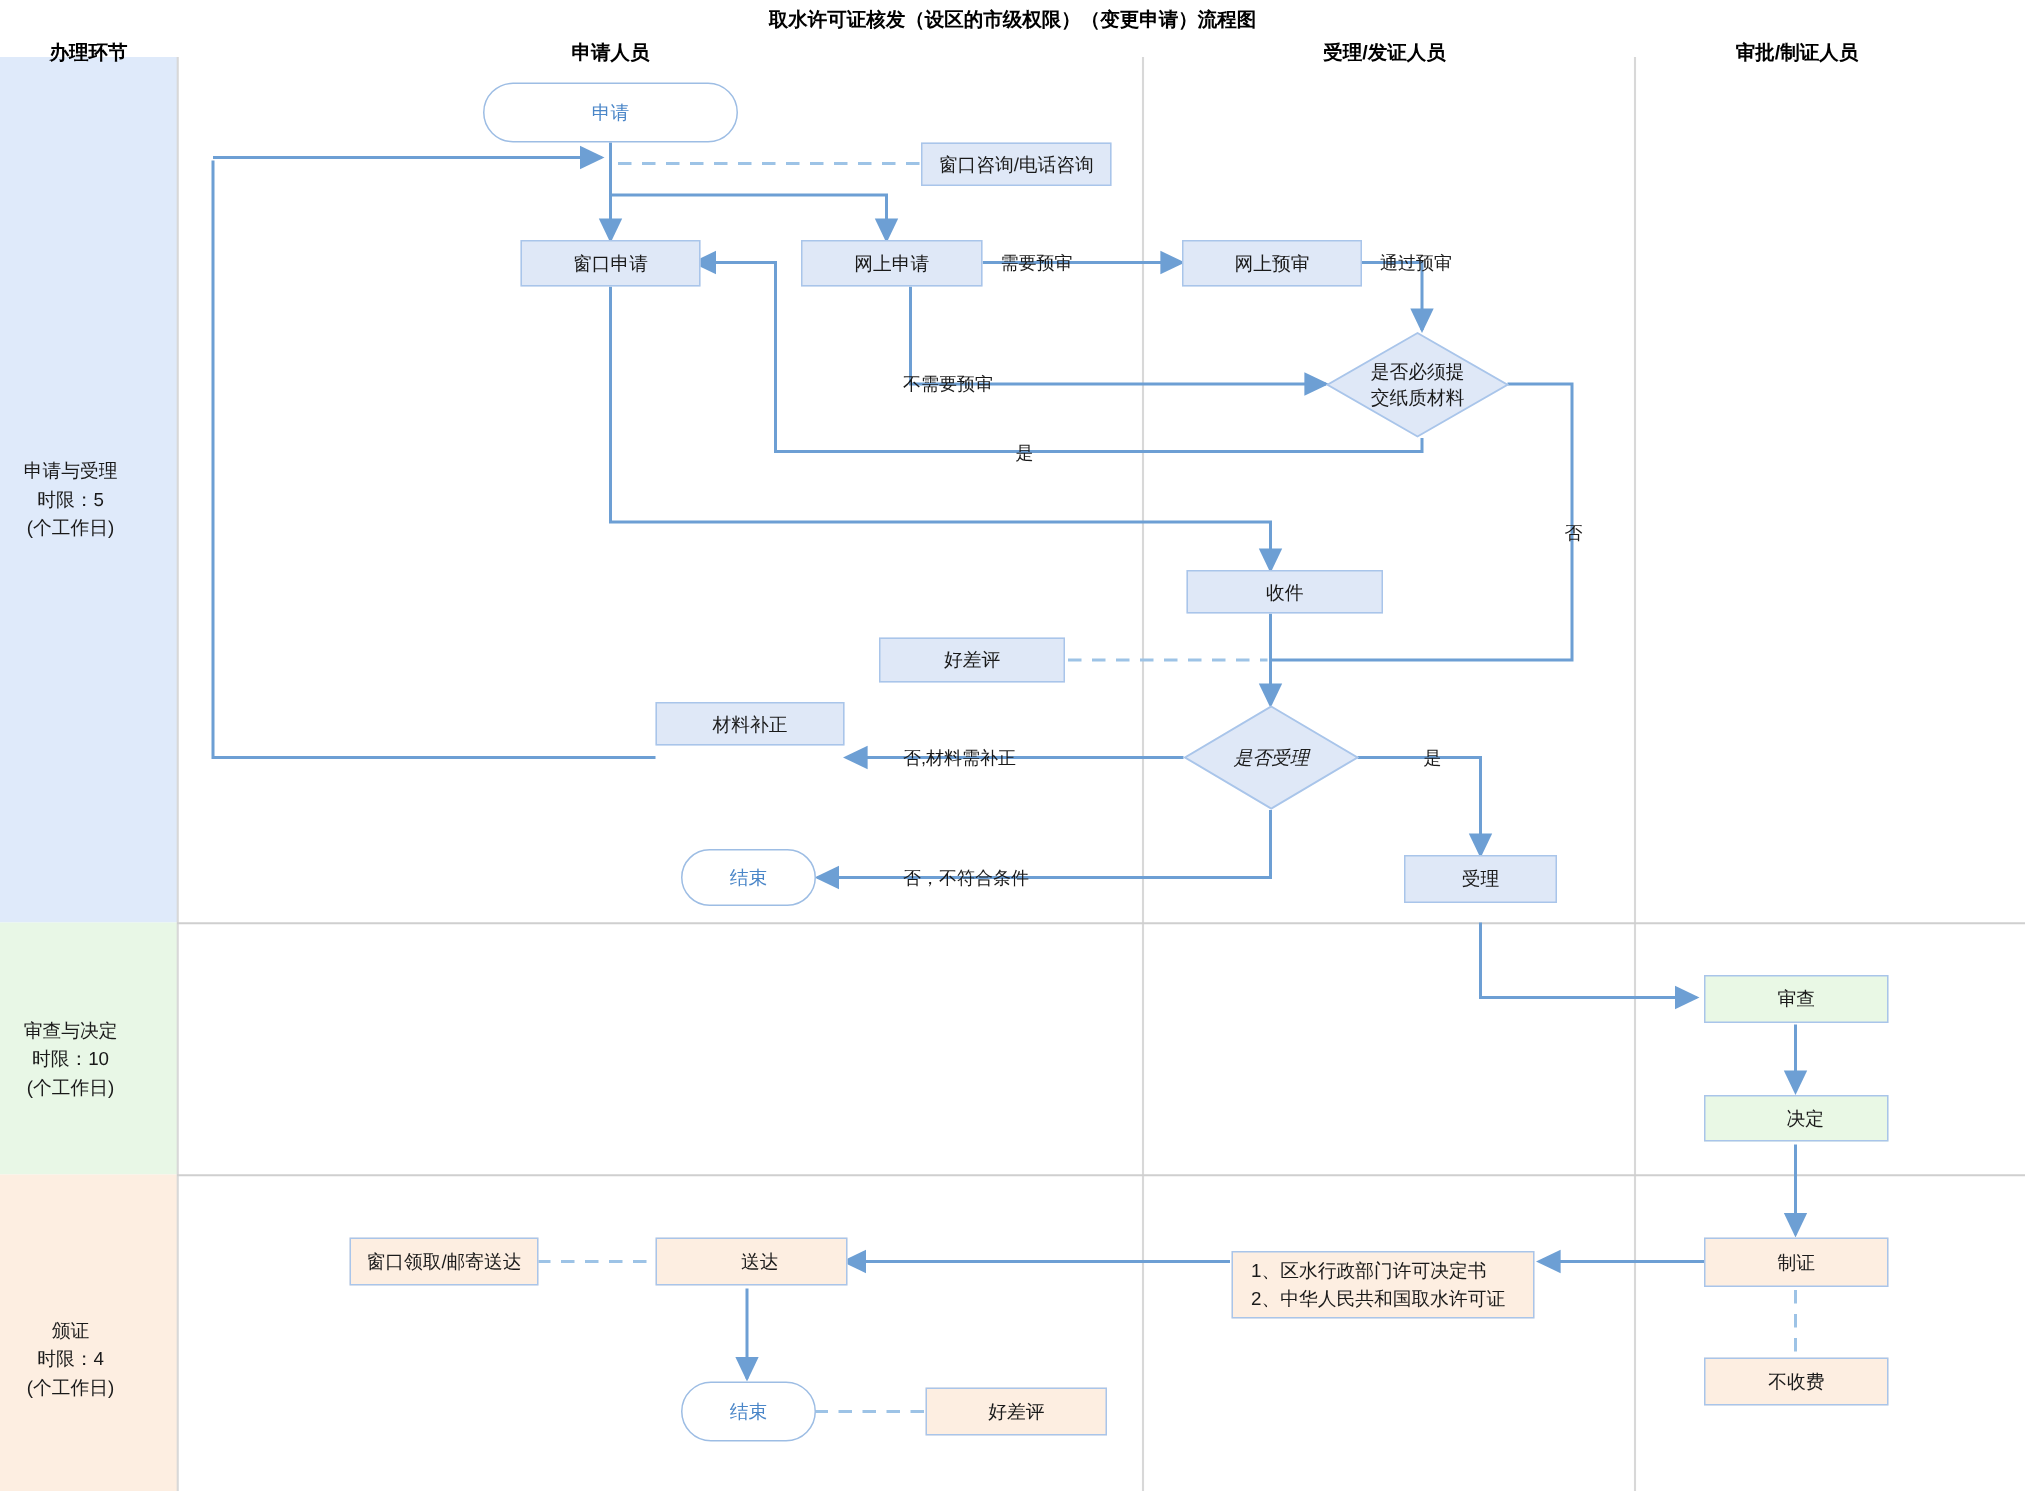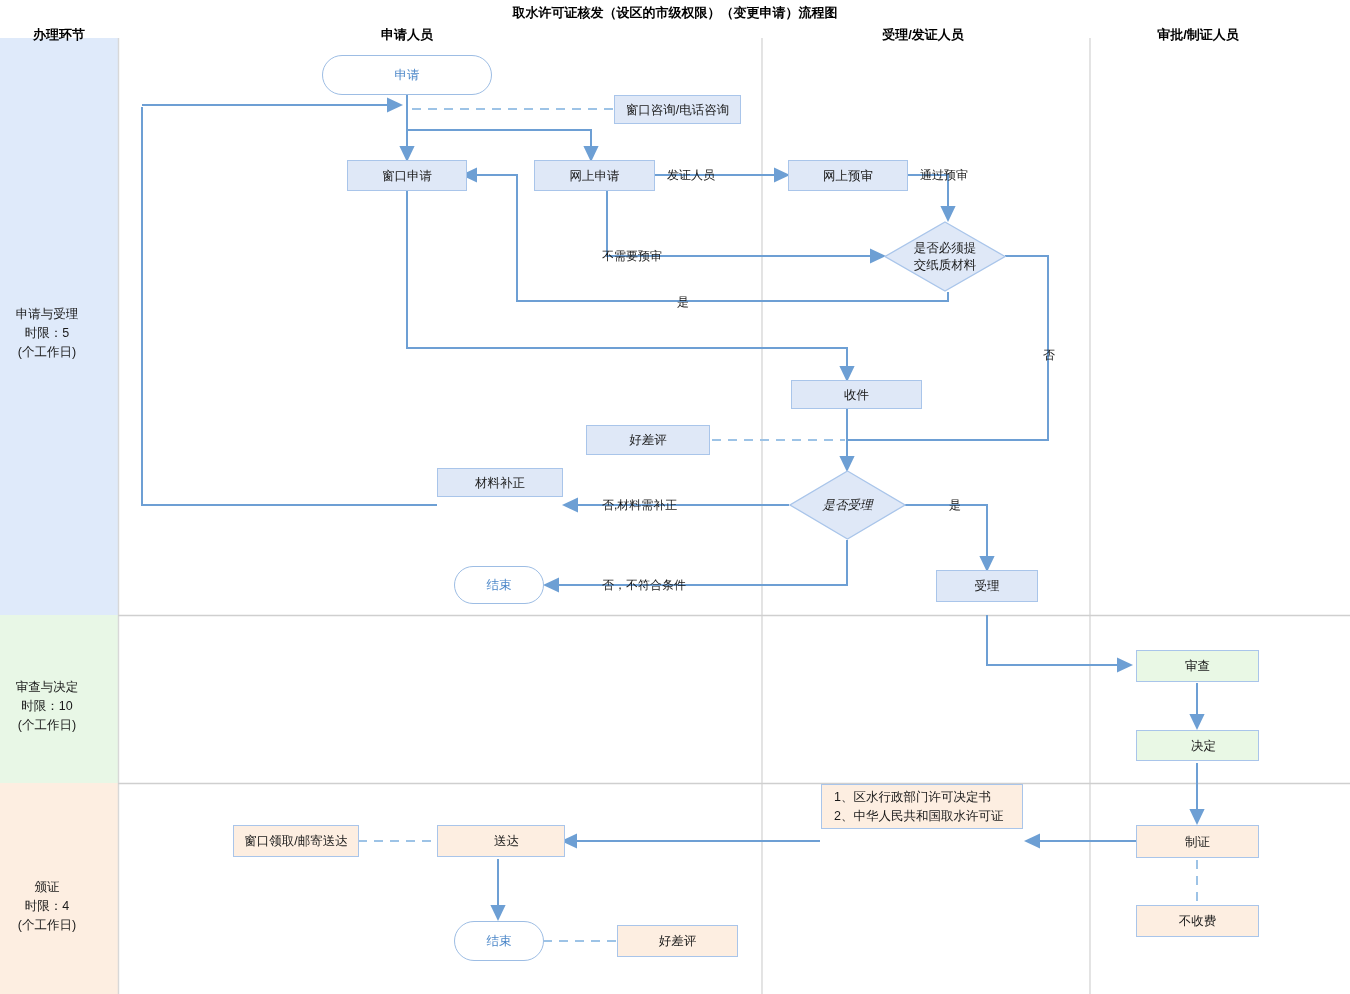--- a/index.html
+++ b/index.html
@@ -165,32 +165,32 @@
   <div class="node n-blue" style="left:936px;top:570px;width:102px;height:32px;">受理</div>
 
   <div class="node n-green" style="left:1136px;top:650px;width:123px;height:32px;">审查</div>
 
   <div class="node n-green" style="left:1136px;top:730px;width:123px;height:31px;padding-left:12px;">决定</div>
 
   <div class="node n-orange" style="left:1136px;top:825px;width:123px;height:33px;">制证</div>
 
   <div class="node n-orange" style="left:1136px;top:905px;width:123px;height:32px;">不收费</div>
 
-  <div class="node n-orange n-left" style="left:821px;top:784px;width:202px;height:45px;white-space:pre-line;">1、区水行政部门许可决定书
+  <div class="node n-orange n-left" style="left:821px;top:834px;width:202px;height:45px;white-space:pre-line;">1、区水行政部门许可决定书
 2、中华人民共和国取水许可证</div>
 
   <div class="node n-orange" style="left:437px;top:825px;width:128px;height:32px;padding-left:11px;">送达</div>
 
   <div class="node n-orange" style="left:233px;top:825px;width:126px;height:32px;">窗口领取/邮寄送达</div>
 
   <div class="node term" style="left:454px;top:921px;width:90px;height:40px;">结束</div>
 
   <div class="node n-orange" style="left:617px;top:925px;width:121px;height:32px;">好差评</div>
 
-  <div class="elabel" style="left:667px;top:167px;">发证人员</div>
+  <div class="elabel" style="left:667px;top:167px;">需要预审</div>
   <div class="elabel" style="left:602px;top:248px;">不需要预审</div>
   <div class="elabel" style="left:920px;top:167px;">通过预审</div>
   <div class="elabel" style="left:677px;top:294px;">是</div>
   <div class="elabel vert" style="left:1040px;top:340px;">否</div>
   <div class="elabel" style="left:949px;top:497px;">是</div>
   <div class="elabel" style="left:602px;top:497px;">否,材料需补正</div>
   <div class="elabel" style="left:602px;top:577px;">否，不符合条件</div>
 
 </div>
 

